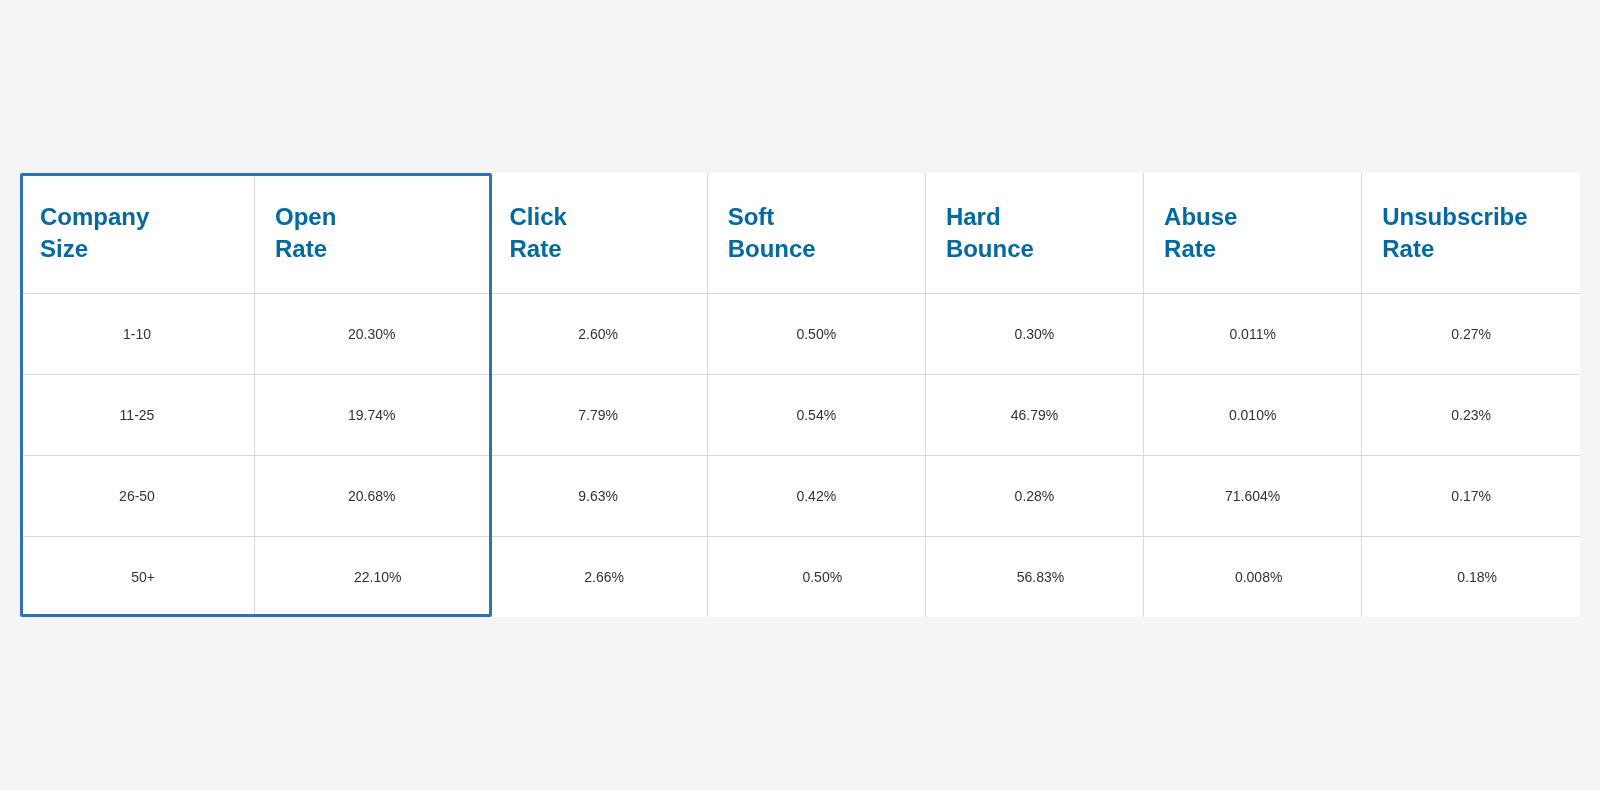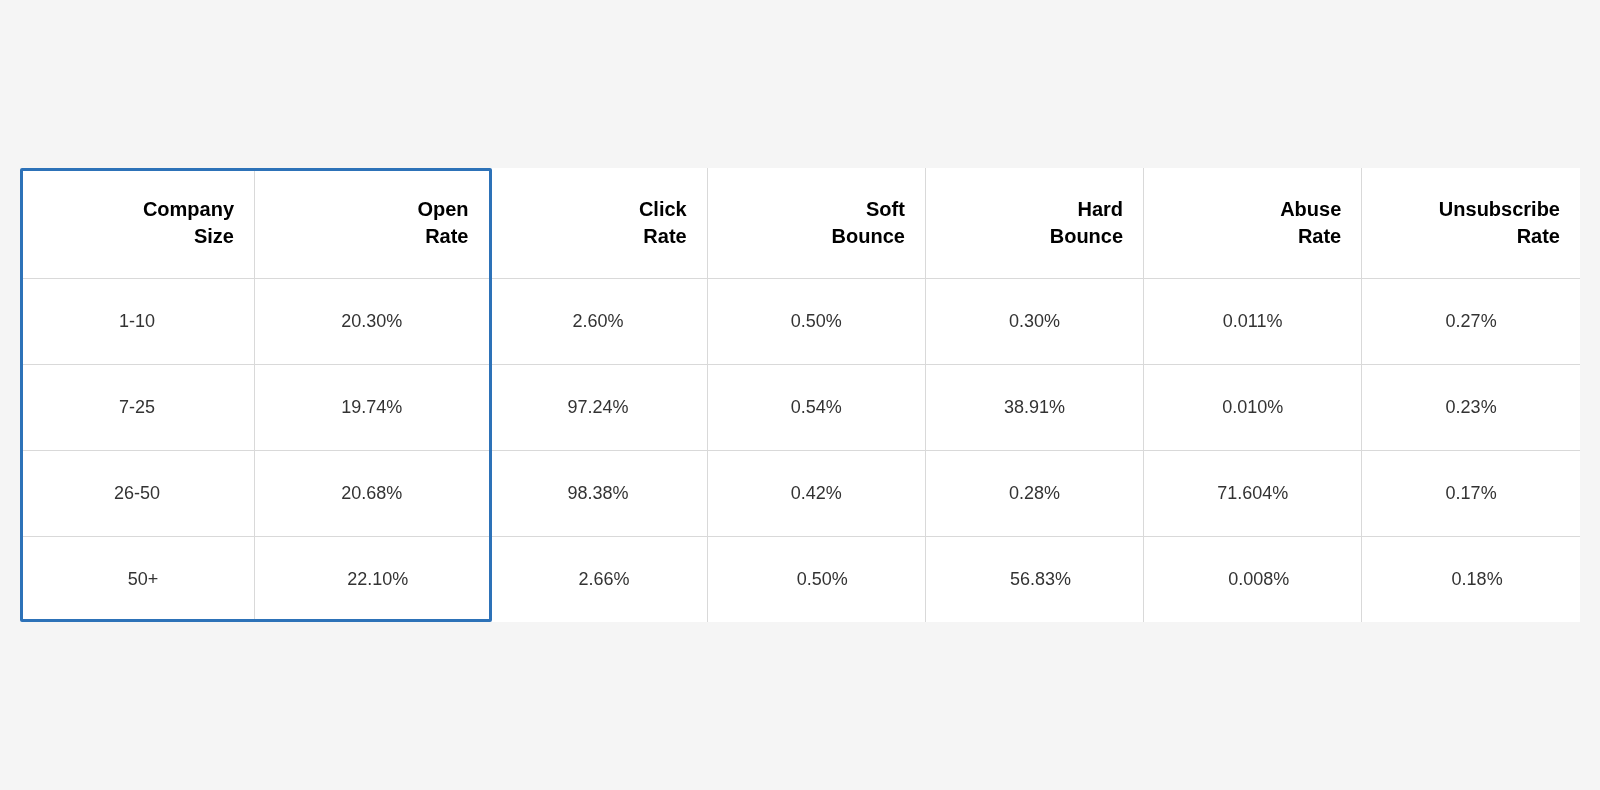--- a/index.html
+++ b/index.html
@@ -22,35 +22,35 @@
       width: 100%;
       border-collapse: collapse;
     }
 
     thead tr {
       border-bottom: 1px solid #d9d9d9;
     }
 
     th {
       font-weight: 700;
-      font-size: 20px;
-      color: #000000;
-      text-align: right;
+      font-size: 24px;
+      color: #0369a1;
+      text-align: left;
       padding: 28px 20px;
       border-right: 1px solid #d9d9d9;
       vertical-align: middle;
       line-height: 1.35;
     }
 
     th:last-child {
       border-right: none;
     }
 
     td {
-      font-size: 18px;
+      font-size: 14px;
       color: #333333;
       text-align: center;
       padding: 32px 20px;
       border-right: 1px solid #d9d9d9;
       border-top: 1px solid #d9d9d9;
       vertical-align: middle;
     }
 
     td:last-child {
       border-right: none;
@@ -123,32 +123,32 @@
     <tr>
           <td class="col1">1-10</td>
           <td class="col2">20.30%</td>
           <td class="col3">2.60%</td>
           <td class="col4">0.50%</td>
           <td class="col5">0.30%</td>
           <td class="col6">0.011%</td>
           <td class="col7">0.27%</td>
         </tr>
         <tr>
-          <td class="col1">7-25</td>
+          <td class="col1">11-25</td>
           <td class="col2">19.74%</td>
-          <td class="col3">97.24%</td>
+          <td class="col3">7.79%</td>
           <td class="col4">0.54%</td>
-          <td class="col5">38.91%</td>
+          <td class="col5">46.79%</td>
           <td class="col6">0.010%</td>
           <td class="col7">0.23%</td>
         </tr>
         <tr>
           <td class="col1">26-50</td>
           <td class="col2">20.68%</td>
-          <td class="col3">98.38%</td>
+          <td class="col3">9.63%</td>
           <td class="col4">0.42%</td>
           <td class="col5">0.28%</td>
           <td class="col6">71.604%</td>
           <td class="col7">0.17%</td>
         </tr>
         <tr>
           <td class="col1">50+</td>
           <td class="col2">22.10%</td>
           <td class="col3">2.66%</td>
           <td class="col4">0.50%</td>

